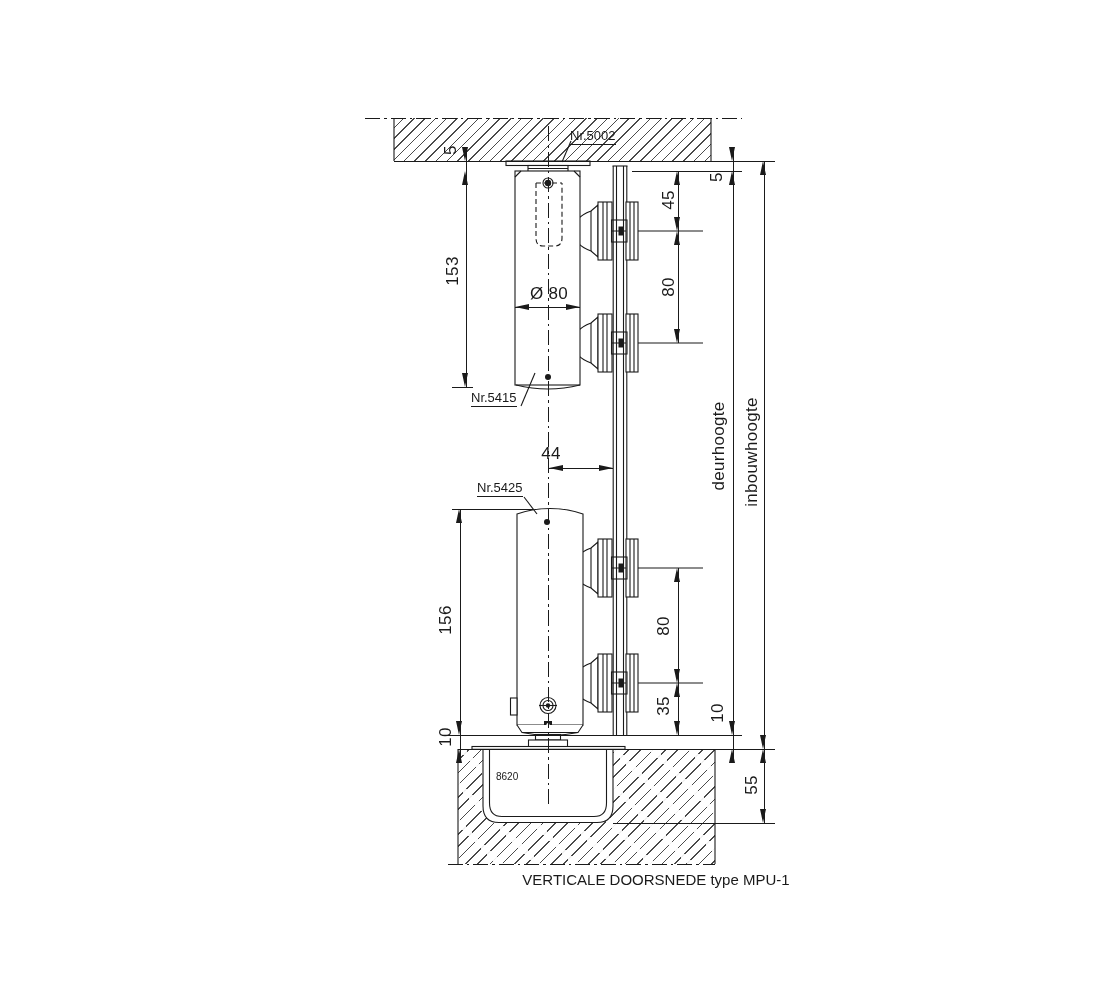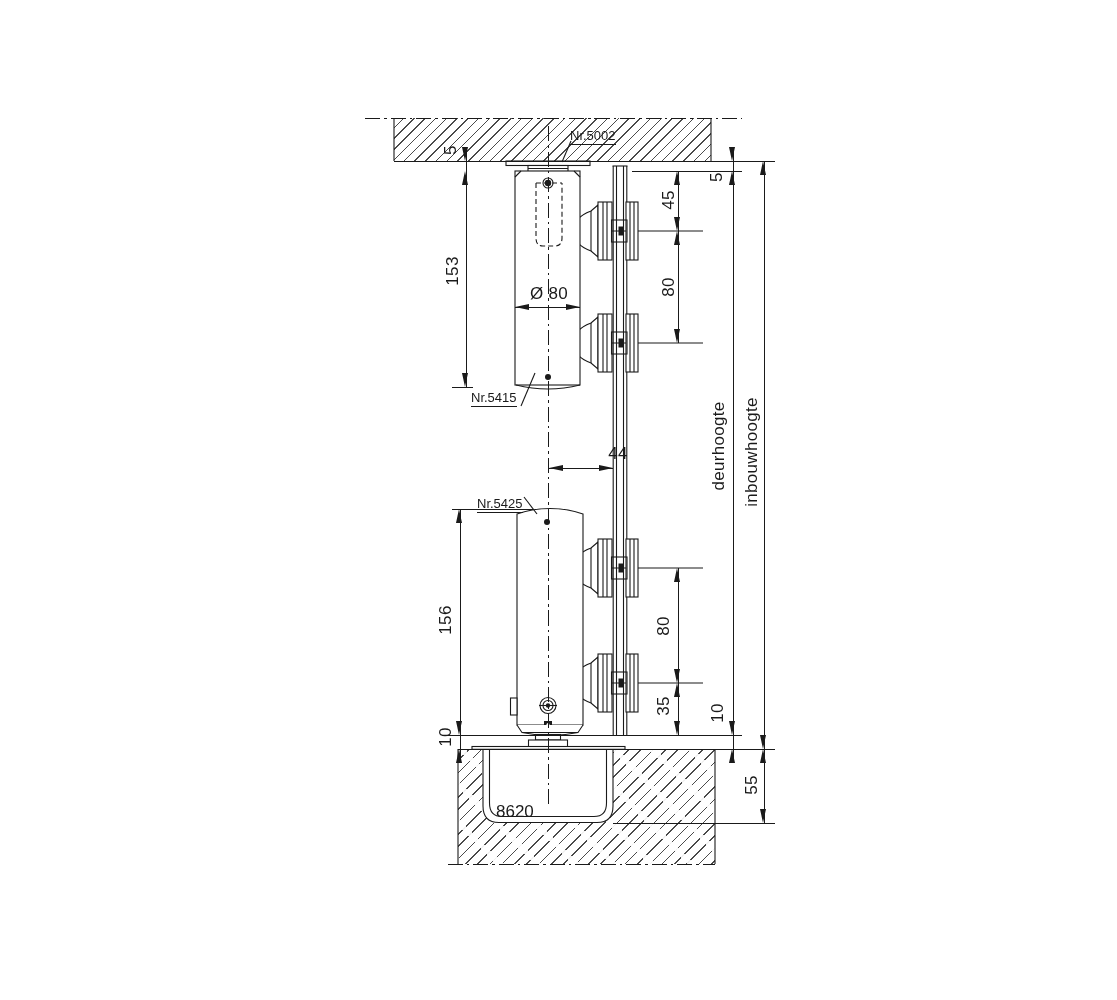--- a/index.html
+++ b/index.html
@@ -166,32 +166,33 @@
   <div class="ar up" style="left:760px;top:749px;"></div>
   <div class="ar dn" style="left:760px;top:809px;"></div>
   <div class="ar lf" style="left:549px;top:464.5px;"></div>
   <div class="ar rt" style="left:599px;top:464.5px;"></div>
   <div class="ar lf" style="left:515px;top:303.5px;"></div>
   <div class="ar rt" style="left:566px;top:303.5px;"></div>
 
   <div class="txt rot" style="left:450px;top:150px;">5</div>
   <div class="txt rot" style="left:452px;top:271px;">153</div>
   <div class="txt" style="left:549px;top:293px;">Ø 80</div>
-  <div class="txt" style="left:618px;top:453px;">44</div>
+  <div class="txt" style="left:551px;top:453px;">44</div>
   <div class="txt rot" style="left:445px;top:620px;">156</div>
   <div class="txt rot" style="left:445px;top:737px;">10</div>
   <div class="txt rot" style="left:668px;top:200px;">45</div>
   <div class="txt rot" style="left:668px;top:287px;">80</div>
   <div class="txt rot" style="left:716px;top:177px;">5</div>
   <div class="txt rot" style="left:663px;top:626px;">80</div>
   <div class="txt rot" style="left:663px;top:706px;">35</div>
   <div class="txt rot" style="left:717px;top:713px;">10</div>
   <div class="txt rot" style="left:751px;top:785px;">55</div>
 
   <div class="txt rot big" style="left:718px;top:446px;">deurhoogte</div>
   <div class="txt rot big" style="left:751px;top:452px;">inbouwhoogte</div>
 
   <div class="lbl" style="left:570px;top:129px;">Nr.5002</div>
   <div class="lbl" style="left:471px;top:391px;">Nr.5415</div>
-  <div class="lbl" style="left:477px;top:497px;">Nr.5425</div>
-  <div class="lbl plain" style="left:496px;top:803px;font-size:17px;">8620</div>
+  <div class="lbl" style="left:477px;top:481px;">Nr.5425</div>
+  <div class="lbl plain" style="left:496px;top:771px;font-size:10px;">8620</div>
 
+  <div class="title" style="left:656px;top:879px;">VERTICALE DOORSNEDE type MPU-1</div>
 </div>
 
 </body></html>

